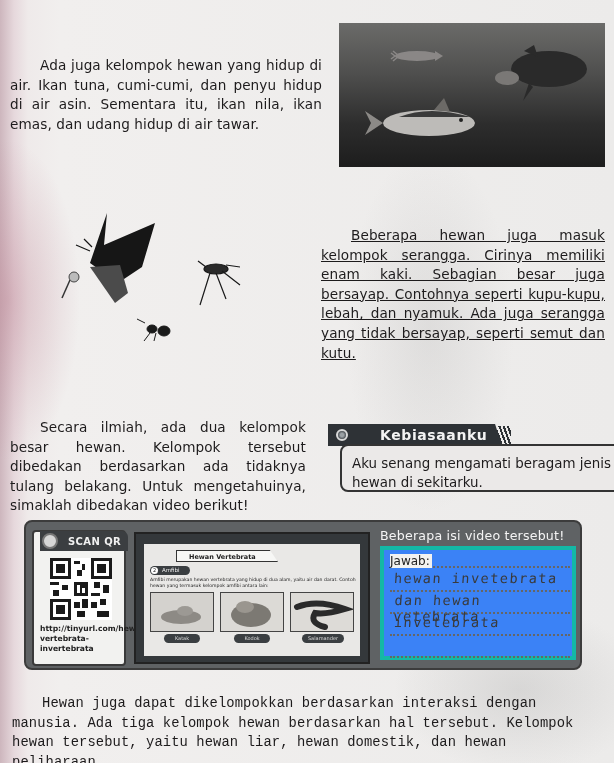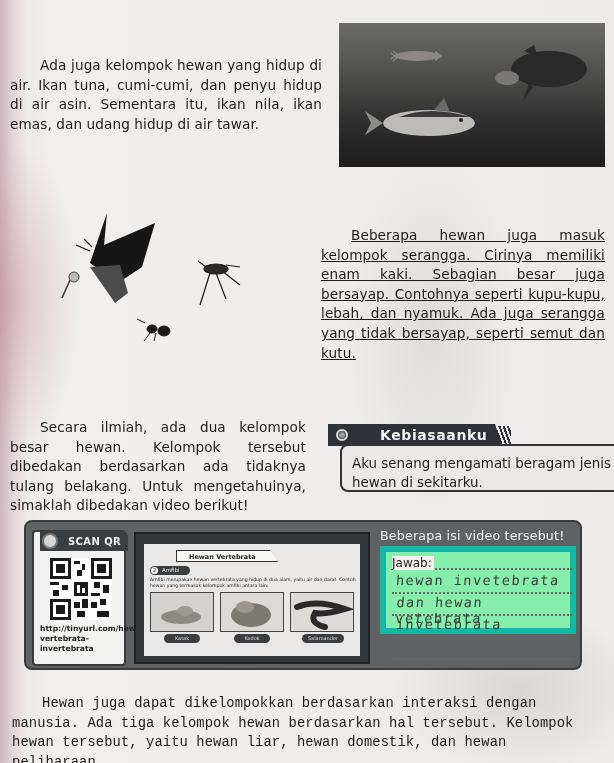--- a/index.html
+++ b/index.html
@@ -51,21 +51,21 @@
   .v-tab{position:absolute;left:3px;top:6px;height:12px;width:102px;background:#f7f7f5;border:1px solid #333;
     clip-path:polygon(0 0,92% 0,100% 100%,0 100%);font-size:6.5px;font-weight:bold;line-height:12px;padding-left:12px;box-sizing:border-box;color:#222;margin-left:29px;}
   .v-sub{position:absolute;left:6px;top:22px;height:9px;width:40px;background:#3a3e41;border-radius:5px;color:#eee;font-size:5.5px;line-height:9px;padding-left:12px;box-sizing:border-box;}
   .v-sub .num{position:absolute;left:1px;top:1px;width:7px;height:7px;border-radius:50%;background:#fff;color:#222;font-size:5px;line-height:7px;text-align:center;}
   .v-desc{position:absolute;left:6px;top:33px;width:206px;font-size:4.6px;line-height:6px;color:#222;}
   .v-photo{position:absolute;top:48px;width:62px;height:38px;border:1px solid #444;background:#d8d6d2;overflow:hidden;}
   .v-photo svg{width:100%;height:100%;display:block;}
   .v-label{position:absolute;top:90px;height:9px;width:36px;background:#3a3e41;border-radius:5px;color:#ddd;font-size:5px;line-height:9px;text-align:center;}
 
   .write-title{position:absolute;left:354px;top:6px;font-size:12.6px;color:#f4f4f4;letter-spacing:.2px;}
-  .answer-box{position:absolute;left:354px;top:24px;width:196px;height:88px;background:#86efac;border:6px solid #14b8a6;box-sizing:border-box;}
+  .answer-box{position:absolute;left:354px;top:24px;width:196px;height:114px;background:#3b82f6;border:4px solid #14b8a6;box-sizing:border-box;}
   .ans-line{position:absolute;left:6px;width:180px;border-bottom:2px dotted #666;}
   .ans-label{position:absolute;left:6px;top:4px;font-size:12px;color:#222;background:#f3f2f0;padding-right:2px;}
   .hand{position:absolute;left:10px;font-family:"DejaVu Sans Mono","Liberation Mono",monospace;font-size:13.5px;color:#3a3a3a;letter-spacing:1.5px;transform:skewX(-4deg);}
 </style>
 </head>
 <body>
 
 <div class="page-shade"></div>
 
 <div id="p1" class="para justify">

